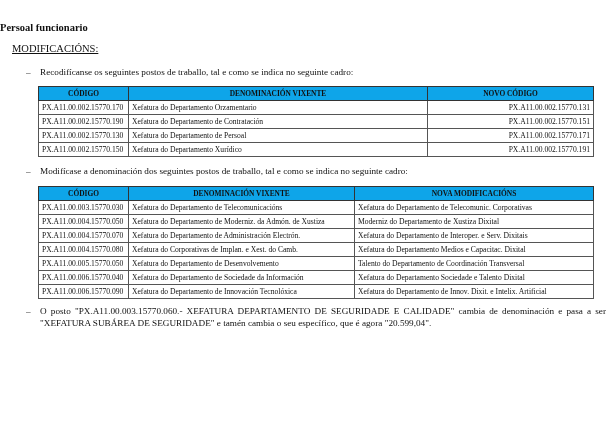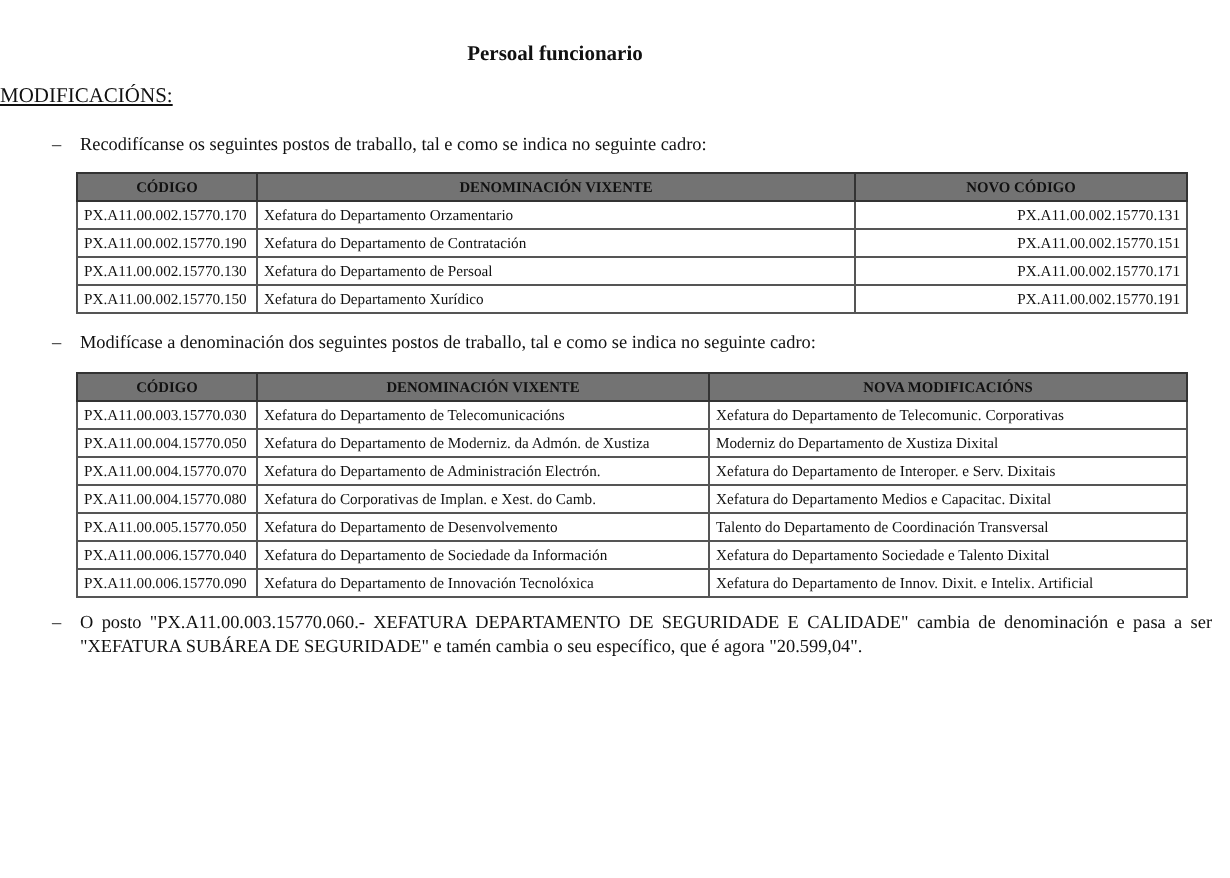--- a/index.html
+++ b/index.html
@@ -1,30 +1,30 @@
 <!DOCTYPE html>
 <html><head>
 <meta charset="utf-8">
 <style>
   html, body { margin: 0; padding: 0; background: #ffffff; }
   body { width: 615px; height: 439px; position: relative; overflow: hidden;
          font-family: "Liberation Serif", serif; color: #111; }
-  .title { position: absolute; top: 22px; left: 0; width: 555px; text-align: center;
+  .title { position: absolute; top: 22px; left: 0; width: 555px; 
            font-size: 10.5px; font-weight: bold; }
-  .section { position: absolute; top: 43px; left: 0; font-size: 10.5px; text-decoration: underline; text-align: center; }
+  .section { position: absolute; top: 43px; left: 12px; font-size: 10.5px; text-decoration: underline; text-align: center; }
   .bullet { position: absolute; left: 26px; font-size: 9.2px; display: flex; }
   .bullet .dash { width: 14px; flex: none; }
   .b1 { top: 67px; }
   .b2 { top: 166px; }
   .b3 { top: 305px; width: 580px; line-height: 12px; text-align: justify; }
   table { position: absolute; left: 38px; width: 555px; border-collapse: collapse;
           font-size: 7.6px; table-layout: fixed; }
   .t1 { top: 86px; }
   .t2 { top: 186px; }
-  th { background: #737373; font-weight: bold; height: 13px; padding: 0 3px;
+  th { background: #0ea5e9; font-weight: bold; height: 13px; padding: 0 3px;
        border: 1px solid #333; font-size: 7.4px; }
   td { height: 13px; padding: 0 3px; border: 1px solid #555; white-space: nowrap; overflow: hidden; }
   table { border: 1.5px solid #222; }
   .c { text-align: right; }
   .t1 col.a { width: 90px; } .t1 col.b { width: 299px; } .t1 col.c { width: 166px; }
   .t2 col.a { width: 90px; } .t2 col.b { width: 226px; } .t2 col.c { width: 239px; }
 </style>
 </head>
 <body>
 

